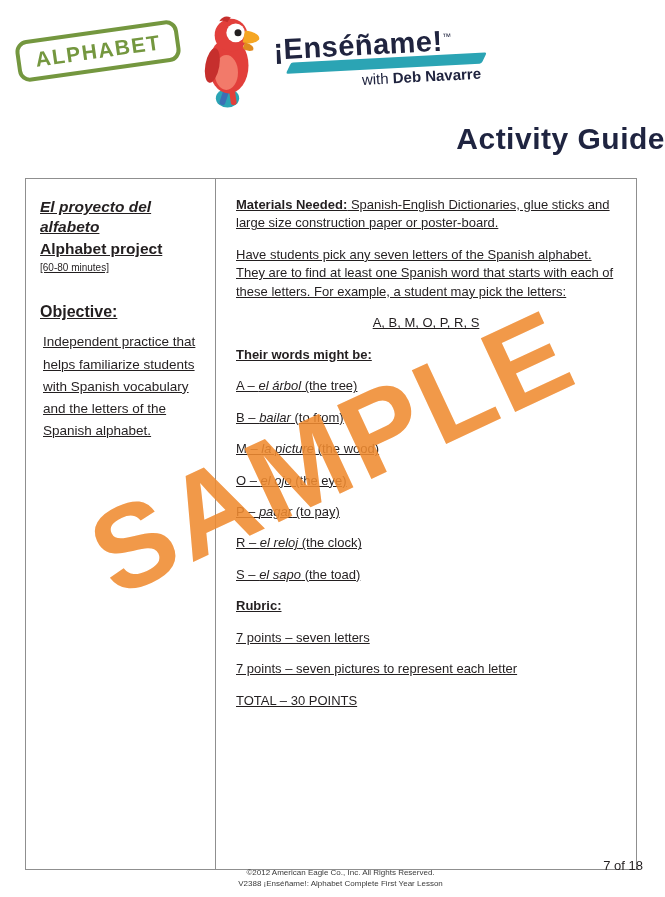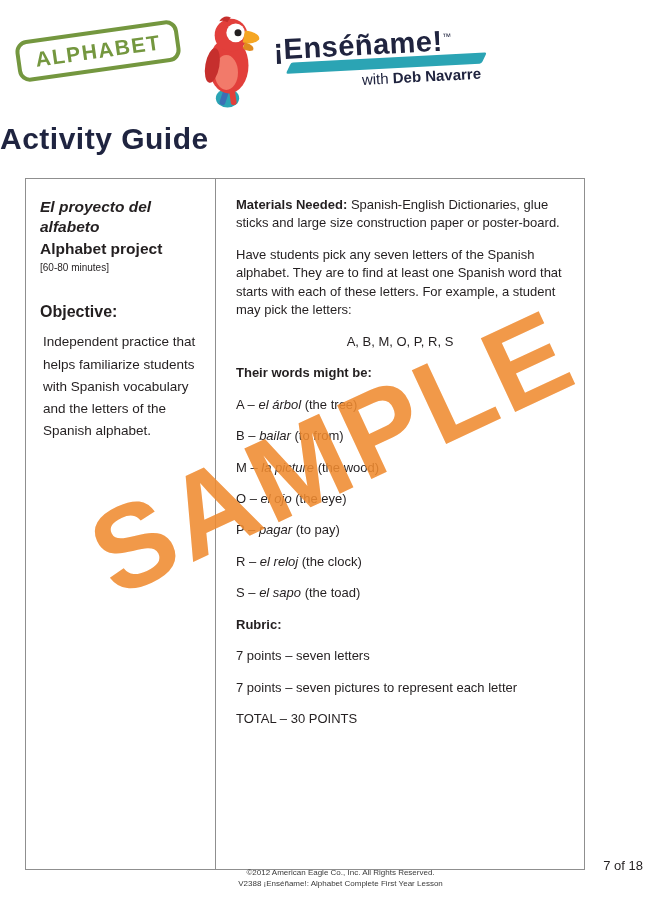--- a/index.html
+++ b/index.html
@@ -24,28 +24,28 @@
   .parrot{flex:0 0 auto;margin-right:8px;}
   .logo-text{transform:rotate(-3deg);margin-top:14px;}
   .brand{font-size:29px;font-weight:800;color:#20243f;letter-spacing:0.5px;white-space:nowrap;}
   .brand sup{font-size:9px;font-weight:400;}
   .brush{width:196px;height:11px;background:#2ba4b4;transform:skewX(-28deg);margin:-3px 0 0 14px;border-radius:2px;}
   .tagline{font-size:15px;color:#20243f;text-align:right;margin:1px 4px 0 0;}
   .tagline .bold{font-weight:800;}
 
   
   .page-title{
-    position:absolute;top:122px;left:0;right:0;text-align:left;
+    position:absolute;top:122px;left:0;right:0;text-align:right;
     font-size:30px;font-weight:800;color:#1f2440;letter-spacing:0.5px;
   }
 
   
   .content-box{
-    position:absolute;left:25px;top:178px;width:560px;height:692px;
-    border:1px solid #8f8f8f;display:flex;box-sizing:border-box;background:#fff;
+    position:absolute;left:25px;top:178px;width:612px;height:692px;
+    border:1px solid #8f8f8f;display:flex;box-sizing:border-box;background:#fff;text-decoration:underline;
   }
   .left-col{
     width:190px;box-sizing:border-box;flex:0 0 auto;
     border-right:1px solid #8f8f8f;padding:18px 14px 18px 14px;
   }
   .left-title-es{font-size:15.5px;font-weight:bold;font-style:italic;line-height:1.3;margin:0 0 3px 0;}
   .left-title-en{font-size:15.5px;font-weight:bold;margin:0 0 4px 0;}
   .duration{font-size:10px;margin:0 0 30px 0;}
   .objective-heading{font-size:16px;font-weight:bold;margin:0 0 10px 0;}
   .objective-text{font-size:13.5px;line-height:1.65;margin:3px;}

